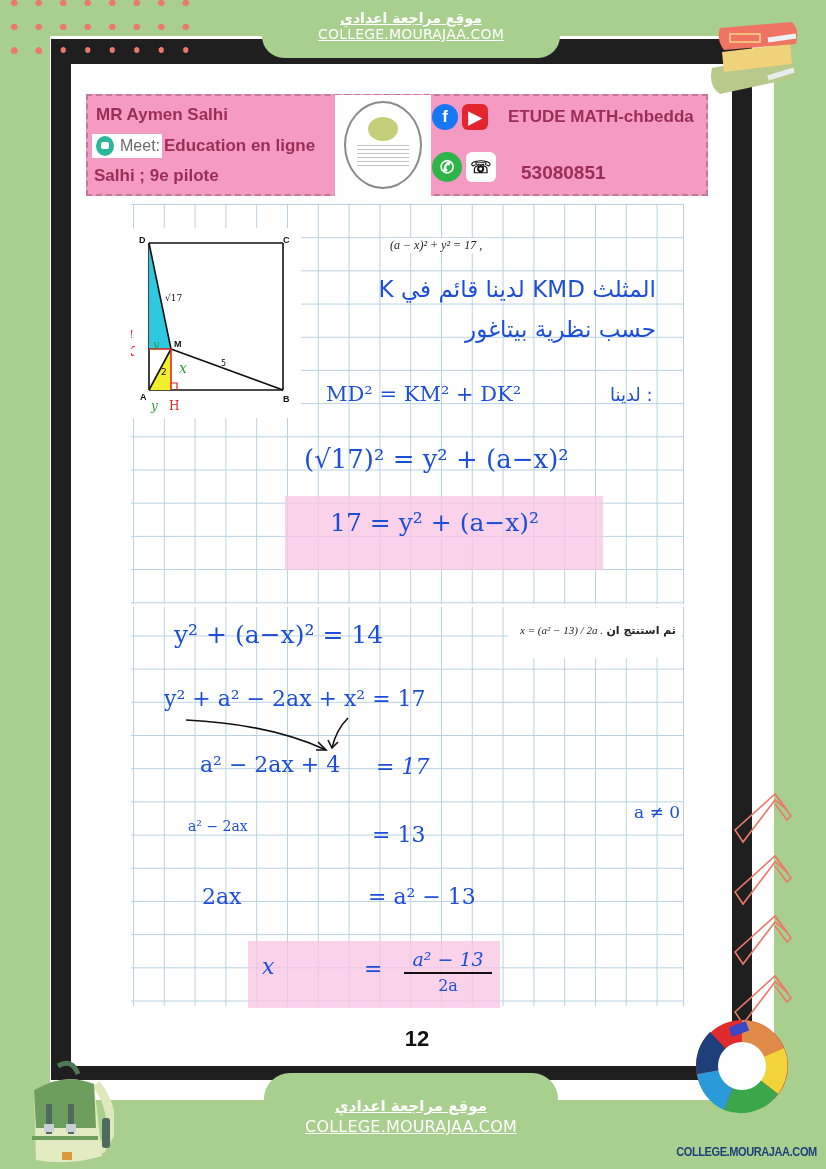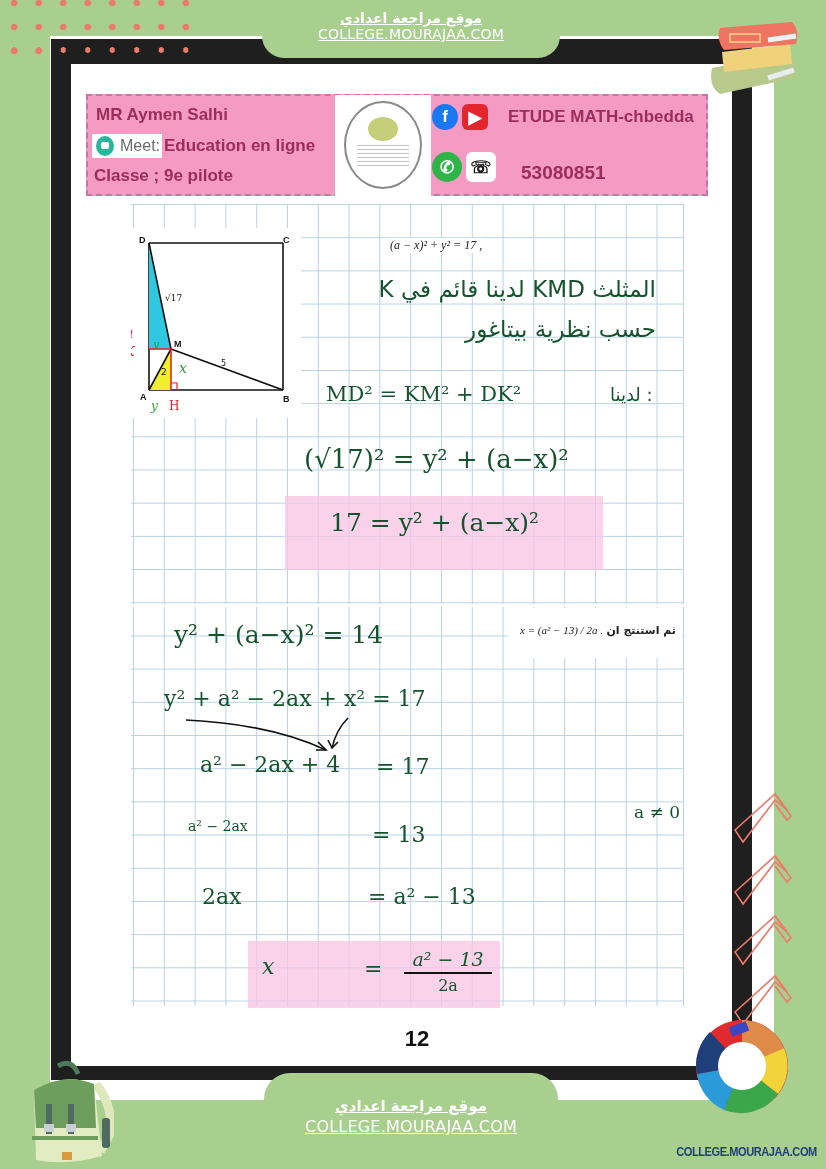--- a/index.html
+++ b/index.html
@@ -117,21 +117,21 @@
         linear-gradient(to bottom, #b9d2e2 1px, transparent 1px);
       background-size: 30.8px 33.2px;
       background-position: 2px 0px;
       border-right: 1px solid #b9d2e2;
     }
     .sheet-divider {
       position: absolute; left: 131px; top: 604px; width: 553px; height: 3px; background: #ffffff;
     }
     .pink-hl { position: absolute; background: rgba(248, 196, 228, 0.75); }
 
-    .hw { position: absolute; font-family: "DejaVu Serif", serif; color: #14532d; white-space: nowrap; }
+    .hw { position: absolute; font-family: "DejaVu Serif", serif; color: #1d4ed8; white-space: nowrap; }
     .print-eq { position: absolute; font-family: "Liberation Serif", serif; font-style: italic; font-size: 12px; color: #222; background: #fff; padding: 0 4px; margin-left: 44px; }
     .arabic { direction: rtl; font-family: "DejaVu Sans", sans-serif; }
 
     
     .figure { position: absolute; left: 131px; top: 228px; width: 170px; height: 190px; background: #ffffff; }
 
     .page-number {
       position: absolute; left: 0; width: 826px; top: 1026px; text-align: center;
       font-family: "Liberation Sans", sans-serif; font-weight: bold; font-size: 22px; color: #111; padding-left: 8px;
     }
@@ -173,21 +173,21 @@
 
 <div class="info-box">
   <div class="t name">MR  Aymen Salhi</div>
   <div class="t meet-wrap">
     <div class="meet-badge">
       <span class="meet-icon"></span>
       <span>Meet:</span>
     </div>
     <span class="edu">Education en ligne</span>
   </div>
-  <div class="t classe">Classe ;  9e pilote</div>
+  <div class="t classe">Salhi ;  9e pilote</div>
 
   <div class="logo-seal">
     <div class="seal-ring"></div>
     <div class="seal-tree"></div>
     <div class="seal-text"></div>
   </div>
 
   <div class="social-row r1">
     <div class="ico-sq fb">f</div>
     <div class="ico-sq yt">▶</div>
@@ -259,21 +259,21 @@
 </div>
 <div class="hw" style="left:174px; top:620px; font-size:25px;">y² + (a−x)² = 14</div>
 <div class="hw" style="left:164px; top:686px; font-size:22px;">y² + a² − 2ax + x² = 17</div>
 <svg style="position:absolute; left:180px; top:712px; width:180px; height:42px;" viewBox="0 0 180 42">
   <path d="M6 8 Q90 12 146 38" fill="none" stroke="#111" stroke-width="1.6"></path>
   <path d="M138 30 L146 38 L136 38" fill="none" stroke="#111" stroke-width="1.6"></path>
   <path d="M168 6 Q156 18 152 36" fill="none" stroke="#111" stroke-width="1.6"></path>
   <path d="M148 28 L152 36 L158 30" fill="none" stroke="#111" stroke-width="1.6"></path>
 </svg>
 <div class="hw" style="left:200px; top:752px; font-size:22px;">a² − 2ax + 4</div>
-<div class="hw" style="left:376px; top:754px; font-size:22px;">= 17</div>
+<div class="hw" style="left:376px; top:754px; font-size:22px;font-style:italic;">= 17</div>
 <div class="hw" style="left:188px; top:818px; font-size:14px;">a² − 2ax</div>
 <div class="hw" style="left:372px; top:822px; font-size:22px;">= 13</div>
 <div class="hw" style="left:202px; top:884px; font-size:22px;">2ax</div>
 <div class="hw" style="left:368px; top:884px; font-size:22px;">= a² − 13</div>
 <div class="hw" style="left:634px; top:802px; font-size:17px;">a ≠ 0</div>
 
 <div class="hw" style="left:262px; top:954px; font-size:22px; font-style:italic;">x</div>
 <div class="hw" style="left:364px; top:956px; font-size:22px;">=</div>
 <div style="position:absolute; left:404px; top:948px; width:88px; text-align:center;">
   <div class="hw" style="position:relative; font-size:19px; display:block;font-style:italic;">a² − 13</div>

